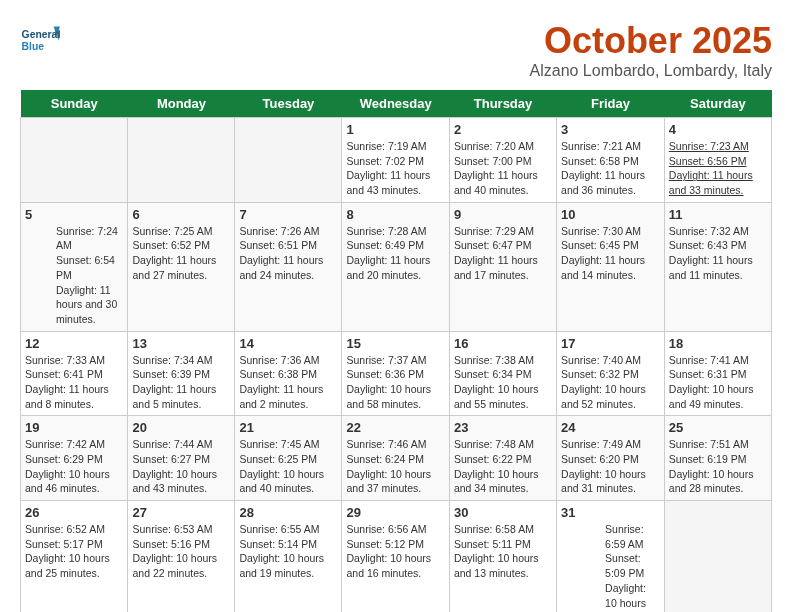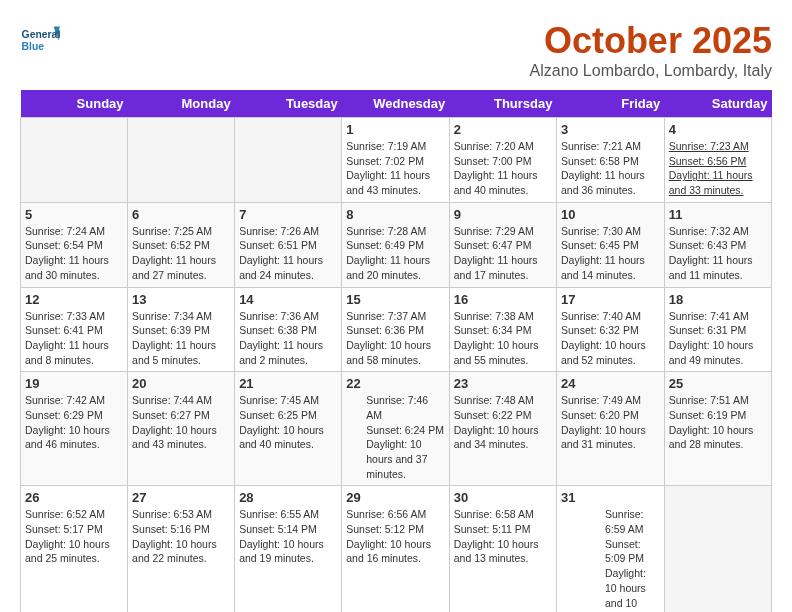--- a/index.html
+++ b/index.html
@@ -39,24 +39,24 @@
     .location {
       font-size: 16px;
       color: #555;
     }
     .calendar {
       width: 100%;
       border-collapse: collapse;
       font-size: 11px;
     }
     .calendar th {
-      background-color: #6d28d9;
+      background-color: #15803d;
       color: #fff;
       padding: 6px 4px;
-      text-align: right;
+      text-align: center;
       font-size: 13px;
       font-weight: bold;
     }
     .calendar td {
       border: 1px solid #ccc;
       vertical-align: top;
       padding: 4px;
       width: 108px;
       min-height: 80px;
       background: #fff;
@@ -136,21 +136,21 @@
           <td>
             <div class="day-number">4</div>
             <div class="day-info" style="white-space: pre-line; text-decoration: underline;">Sunrise: 7:23 AM
 Sunset: 6:56 PM
 Daylight: 11 hours and 33 minutes.</div>
           </td>
         </tr>
         <tr>
           <td>
             <div class="day-number">5</div>
-            <div class="day-info" style="white-space: pre-line;">Sunrise: 7:24 AM
+            <div class="day-info" style="white-space: pre-line; margin-left: 31px;">Sunrise: 7:24 AM
 Sunset: 6:54 PM
 Daylight: 11 hours and 30 minutes.</div>
           </td>
           <td>
             <div class="day-number">6</div>
             <div class="day-info" style="white-space: pre-line;">Sunrise: 7:25 AM
 Sunset: 6:52 PM
 Daylight: 11 hours and 27 minutes.</div>
           </td>
           <td>
@@ -242,21 +242,21 @@
 Daylight: 10 hours and 43 minutes.</div>
           </td>
           <td>
             <div class="day-number">21</div>
             <div class="day-info" style="white-space: pre-line;">Sunrise: 7:45 AM
 Sunset: 6:25 PM
 Daylight: 10 hours and 40 minutes.</div>
           </td>
           <td>
             <div class="day-number">22</div>
-            <div class="day-info" style="white-space: pre-line; margin-left: 20px;">Sunrise: 7:46 AM
+            <div class="day-info" style="white-space: pre-line;">Sunrise: 7:46 AM
 Sunset: 6:24 PM
 Daylight: 10 hours and 37 minutes.</div>
           </td>
           <td>
             <div class="day-number">23</div>
             <div class="day-info" style="white-space: pre-line;">Sunrise: 7:48 AM
 Sunset: 6:22 PM
 Daylight: 10 hours and 34 minutes.</div>
           </td>
           <td>

